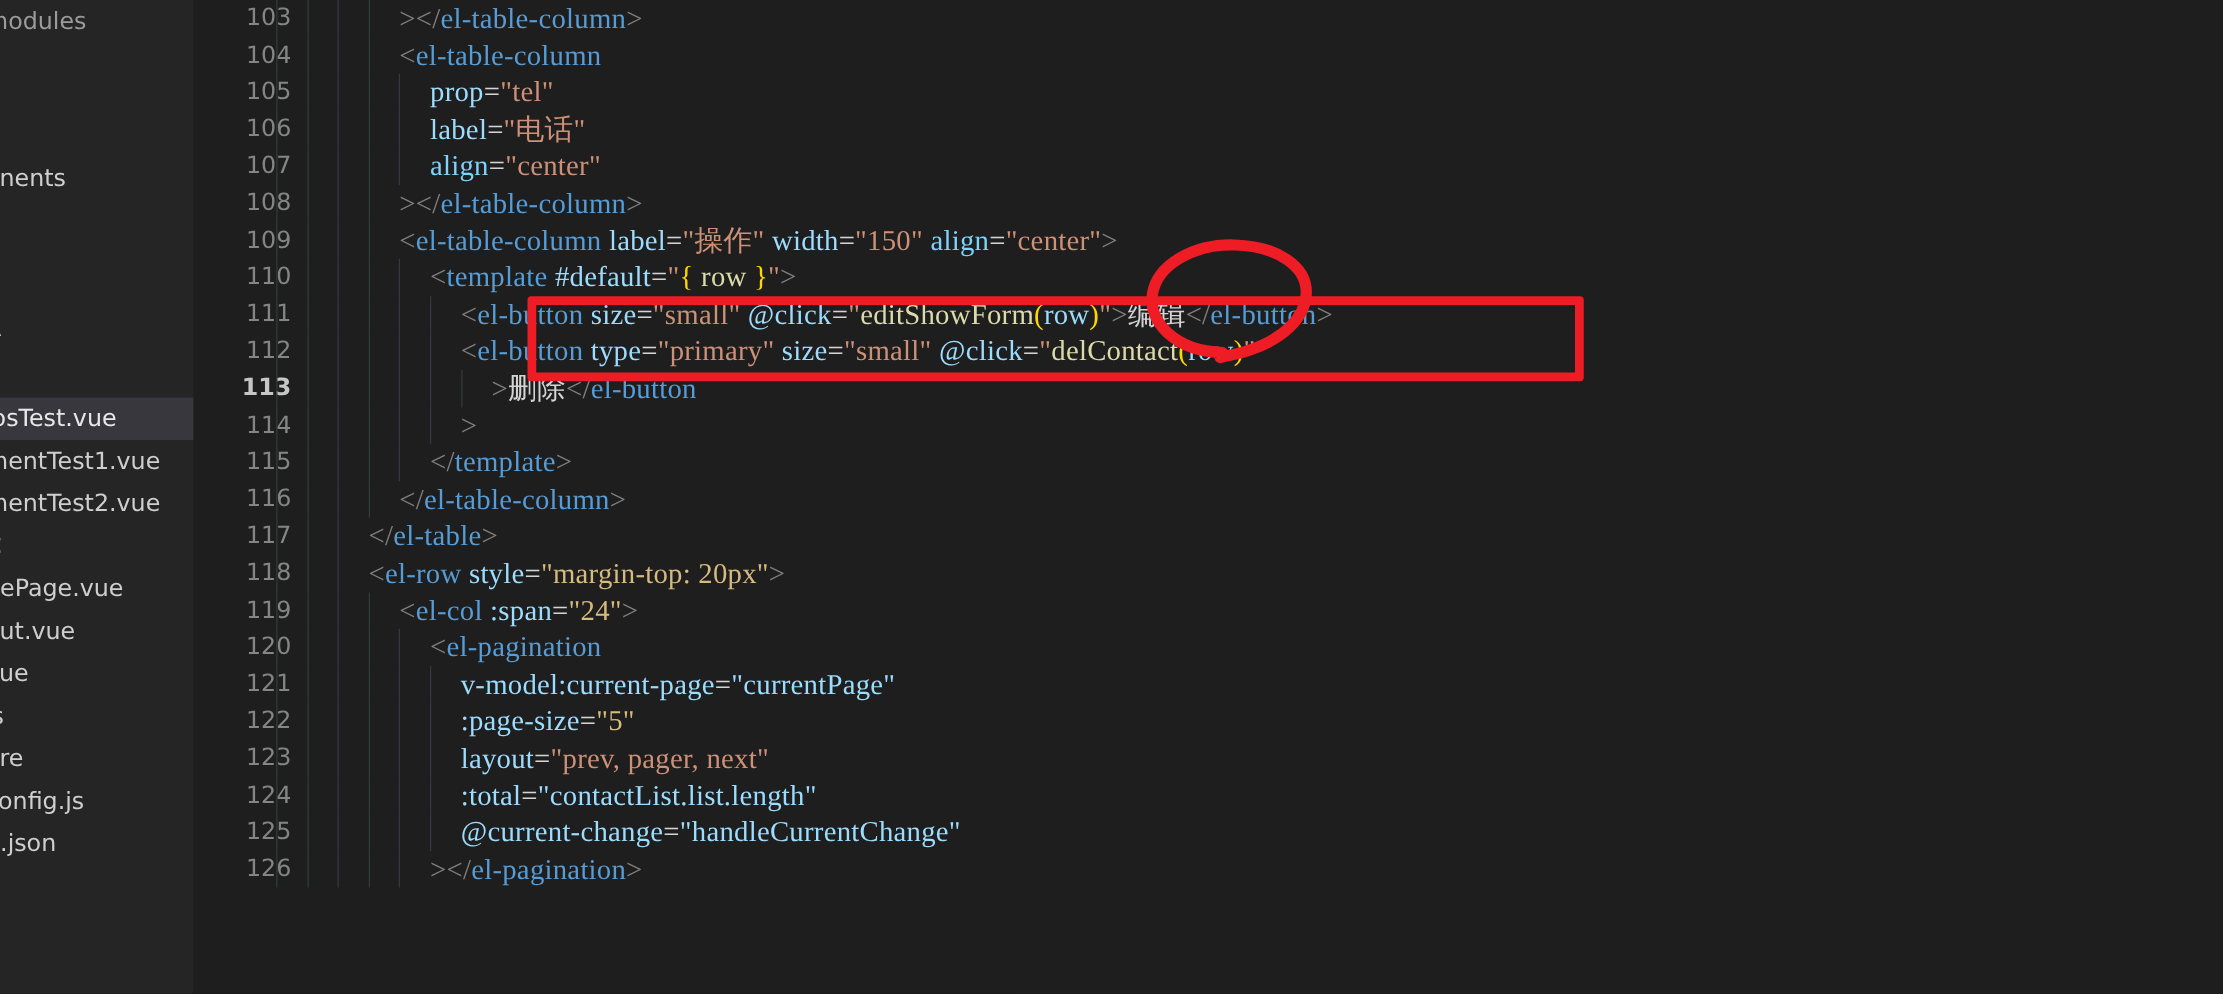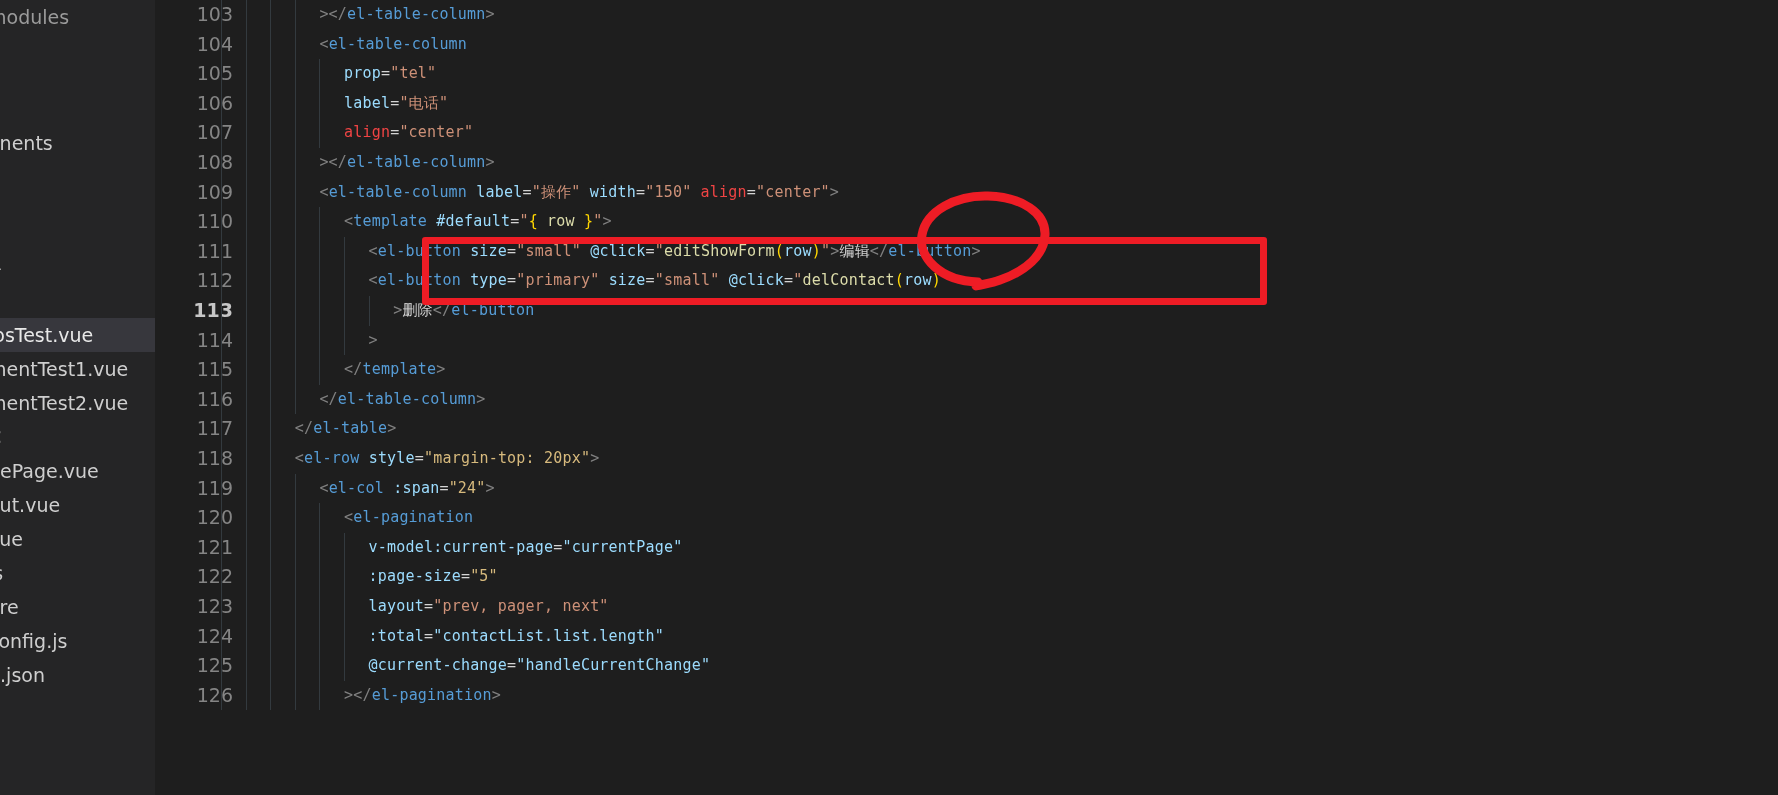--- a/index.html
+++ b/index.html
@@ -13,31 +13,31 @@
   .side-item.dim{color:#9b9b9b;}
   .side-item.sel{background:#37373d;color:#e8e8e8;width:167px;left:-12px;}
 
   
   .editor{flex:1;position:relative;background:#1e1e1e;overflow:hidden;}
   .lines{position:absolute;top:0;left:0;}
   .row{height:29.6px;position:relative;white-space:pre;}
   .ln{position:absolute;left:0;width:78px;text-align:right;color:#858585;font-size:19px;
       line-height:29.6px;font-family:"DejaVu Sans","Liberation Sans",sans-serif;}
   .ln.cur{color:#c6c6c6;font-weight:bold;}
-  .code{position:absolute;left:104px;font-size:15px;line-height:29.6px;letter-spacing:0.2px;}
+  .code{position:absolute;left:104px;font-size:23px;line-height:29.6px;letter-spacing:0.2px;font-family:Liberation Serif, serif;}
   .curline{position:absolute;left:104px;right:0;height:29.6px;border-top:1px solid #282828;border-bottom:1px solid #282828;}
 
   
   .guide{position:absolute;width:1px;background:#333a3f;}
 
   
   .t-tag{color:#569cd6;}
   .t-brk{color:#808080;}
   .t-attr{color:#9cdcfe;}
-  .t-attr2{color:#ef4444;}
+  .t-attr2{color:#7dd3fc;}
   .t-str{color:#ce9178;}
   .t-val{color:#d7ba7d;}
   .t-expr{color:#dcdcaa;}
   .t-txt{color:#d4d4d4;}
   .t-paren{color:#ffd700;}
   .t-eq{color:#d4d4d4;}
 
   
   .anno-rect{position:absolute;border:7px solid #ee1c25;border-radius:3px;box-sizing:border-box;pointer-events:none;}
   .anno-ellipse{position:absolute;pointer-events:none;}

